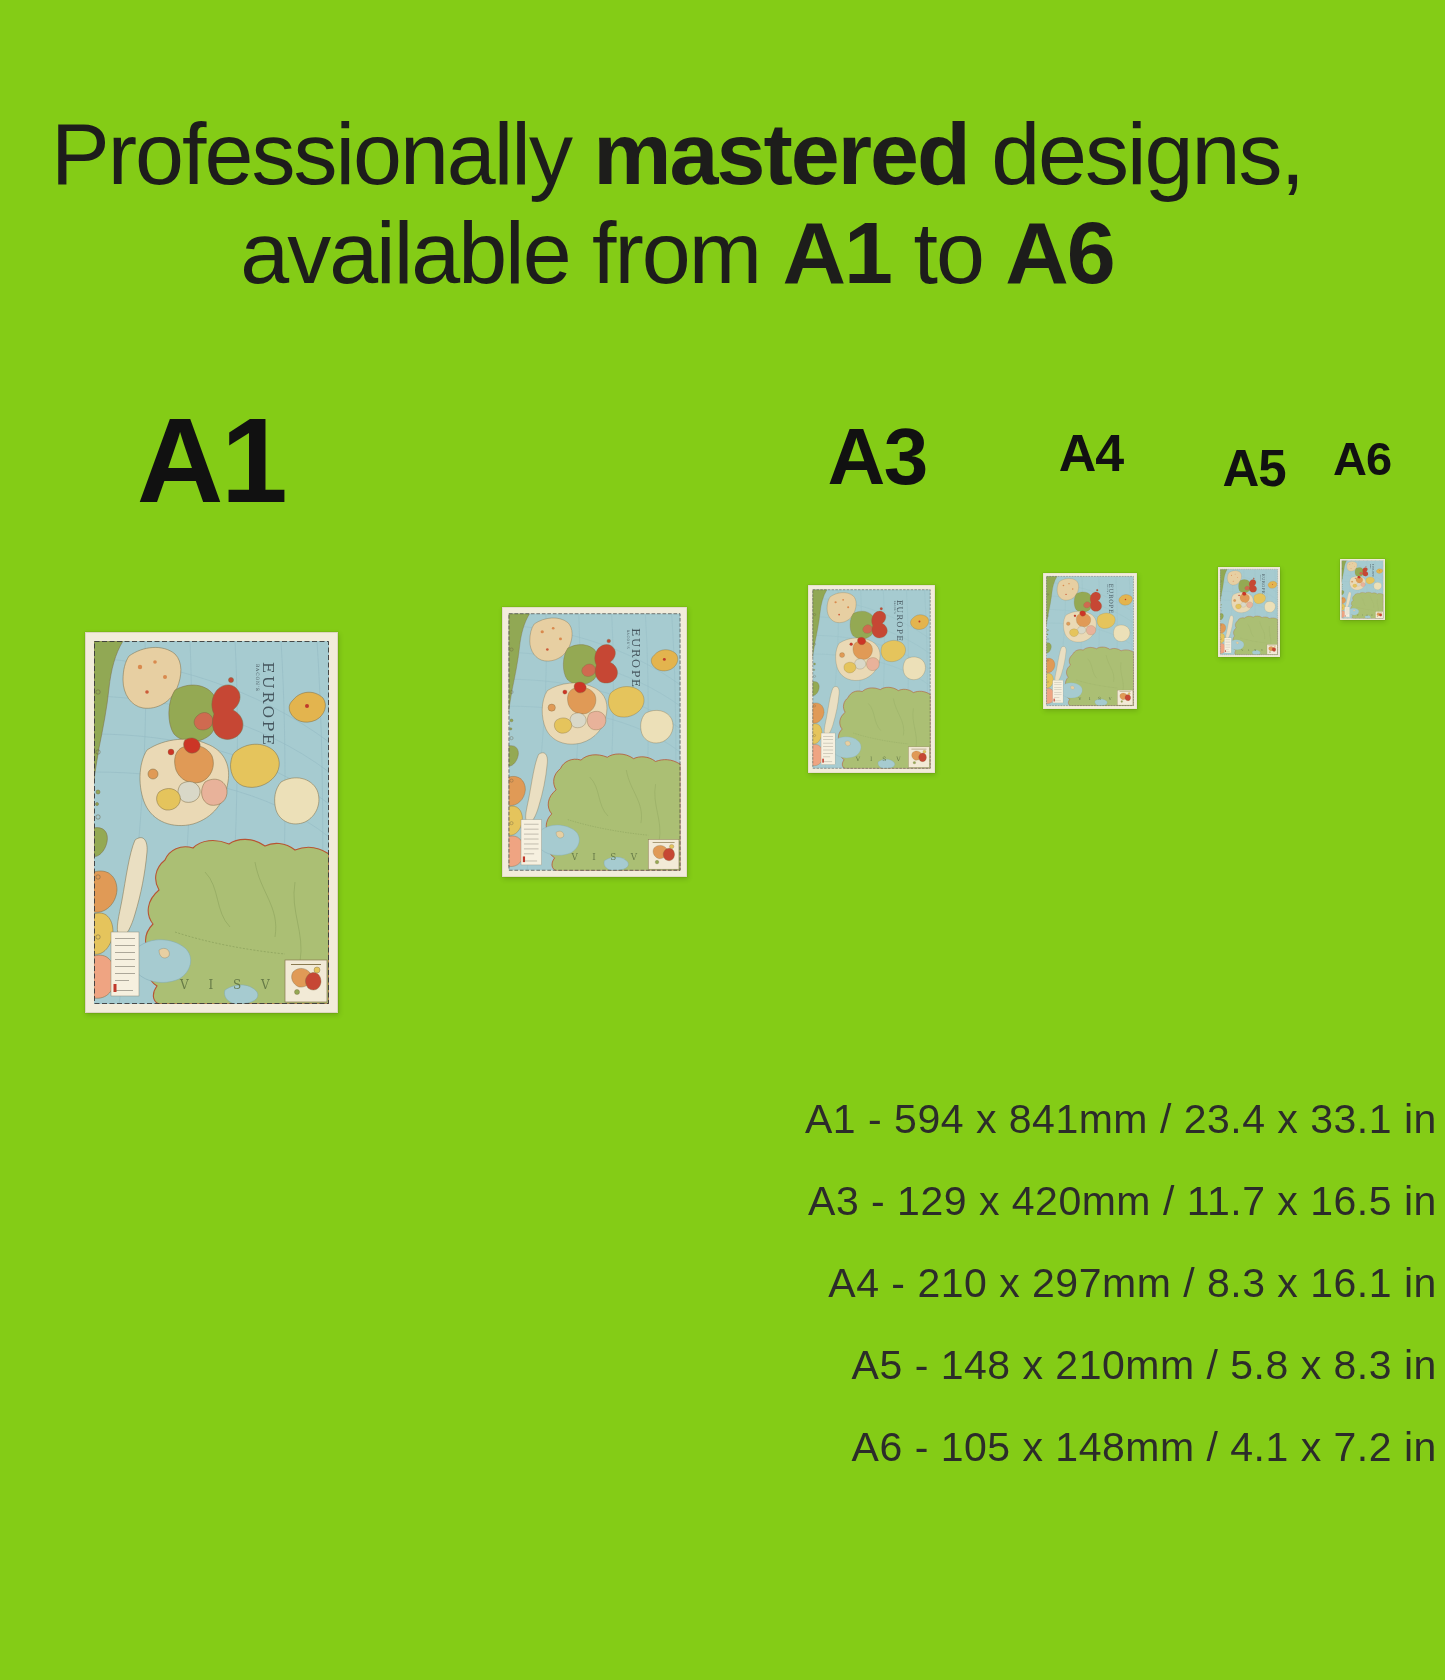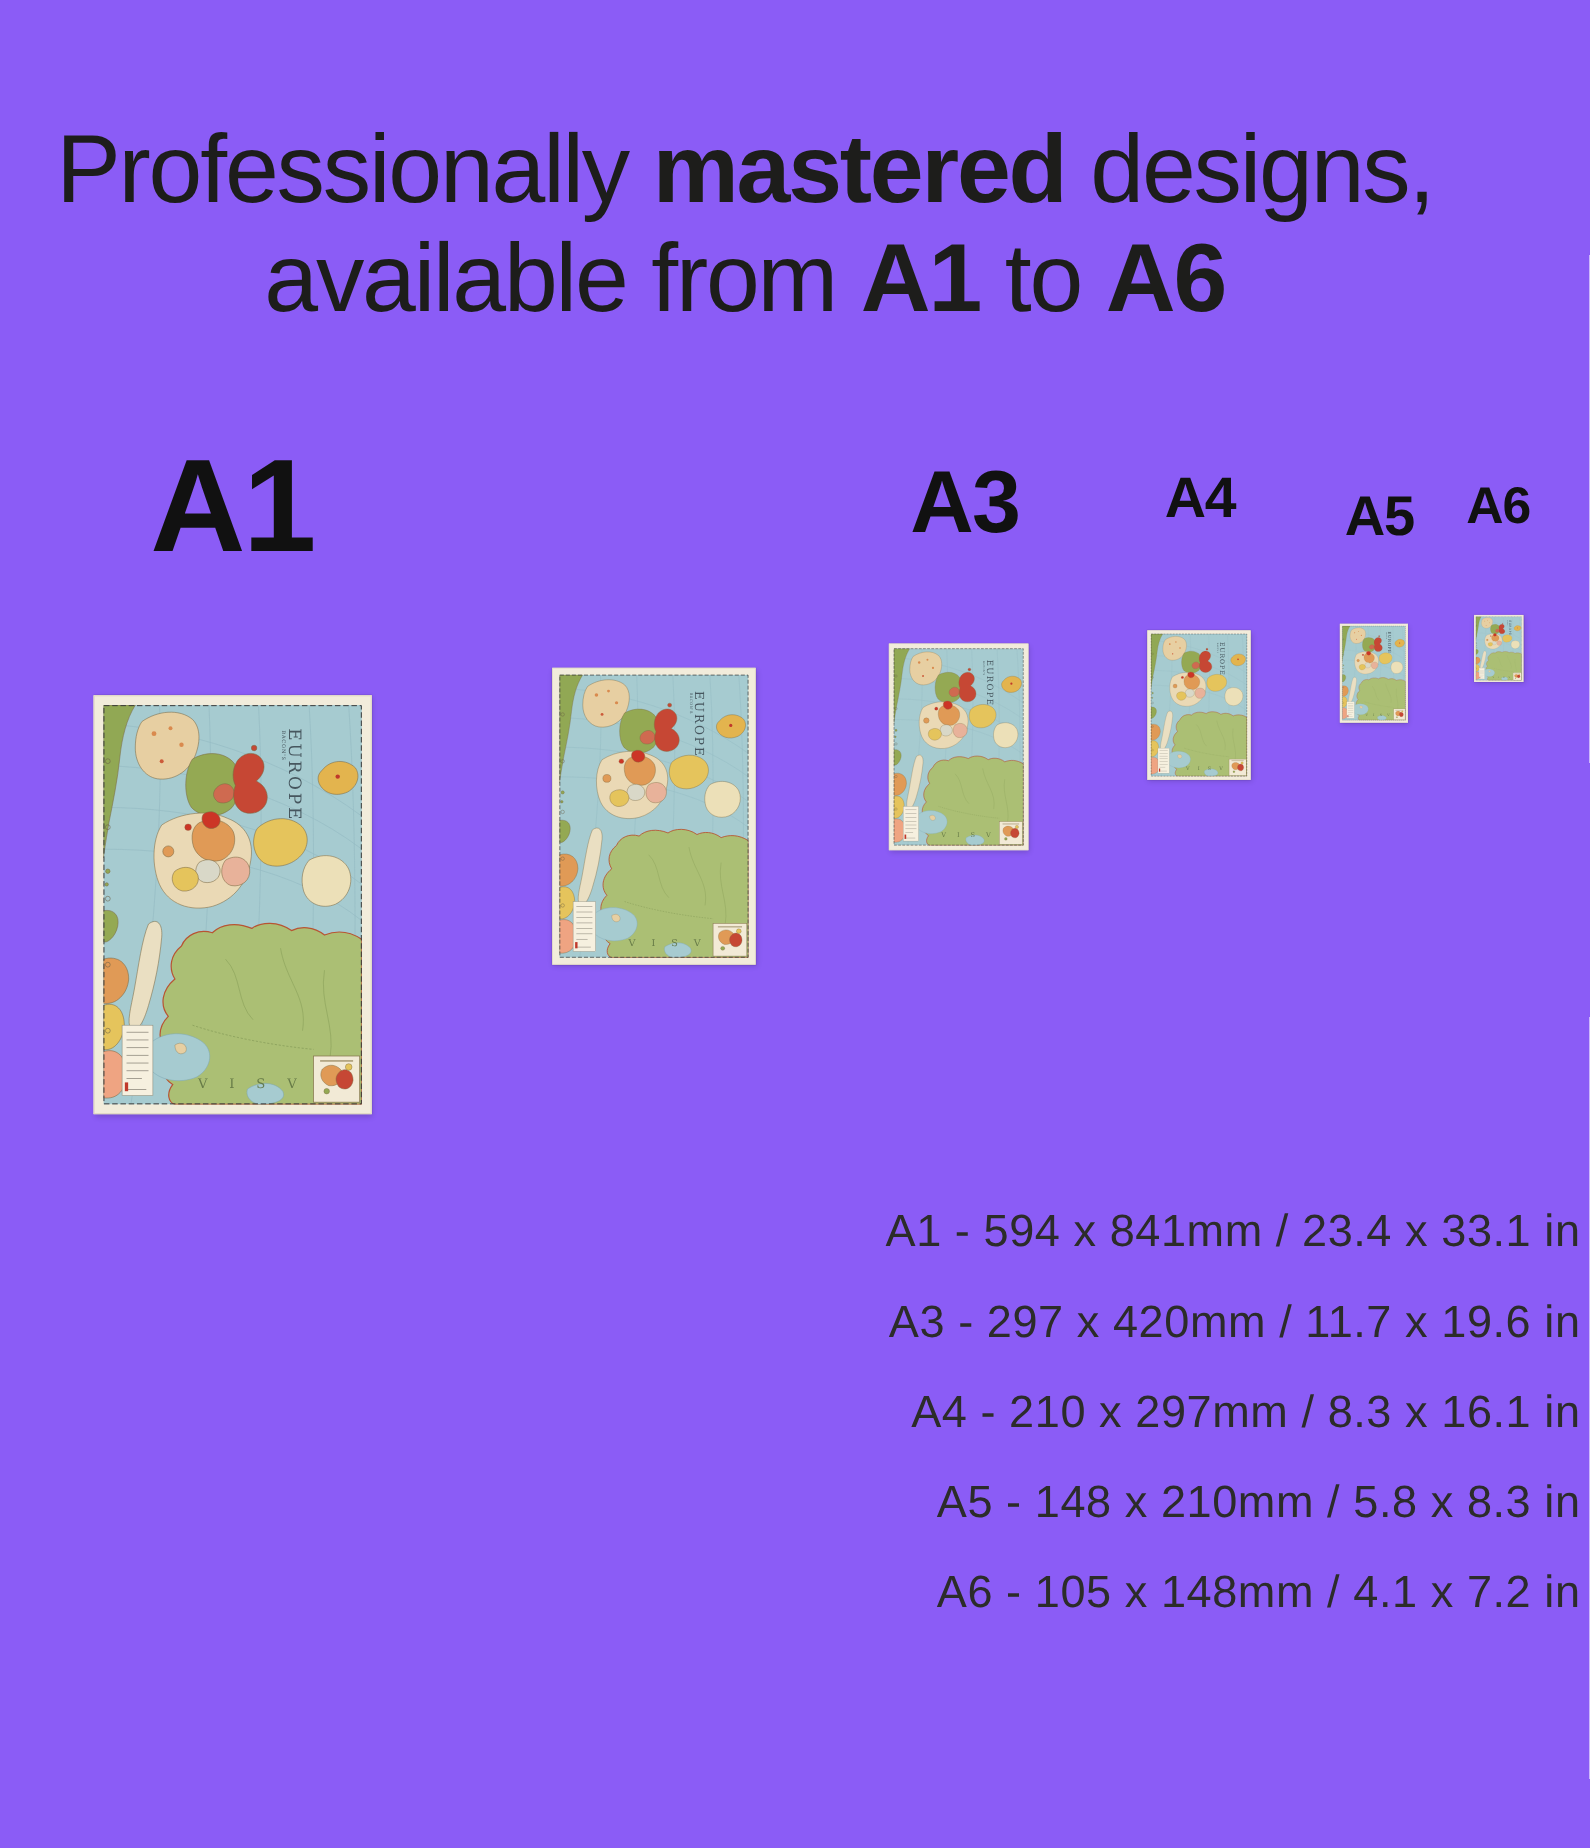--- a/index.html
+++ b/index.html
@@ -1,20 +1,20 @@
 <!DOCTYPE html>
 <html><head>
 <meta charset="utf-8">
 <style>
   html,body{margin:0;padding:0;background:#ffffff;}
   .page{
     position:relative;
     width:1445px;
     height:1680px;
-    background:#8b5cf6;
+    background:#84cc16;
     overflow:hidden;
     font-family:"Liberation Sans", sans-serif;
     color:#1d1d1b;
   }
   
   .heading{
     position:absolute;
     left:0; top:104px;
     width:1354px;
     text-align:center;
@@ -238,19 +238,19 @@
       </svg>
   </div>
   <div class="poster p-a6">
     <svg viewBox="0 0 253 381" preserveAspectRatio="none">
         <use href="#map-art"></use>
       </svg>
   </div>
 
   <div class="spec-list">
     <div>A1 - 594 x 841mm / 23.4 x 33.1 in</div>
-    <div>A3 - 297 x 420mm / 11.7 x 19.6 in</div>
+    <div>A3 - 129 x 420mm / 11.7 x 16.5 in</div>
     <div>A4 - 210 x 297mm / 8.3 x 16.1 in</div>
     <div>A5 - 148 x 210mm / 5.8 x 8.3 in</div>
     <div>A6 - 105 x 148mm / 4.1 x 7.2 in</div>
   </div>
 
 </div>
 
 </body></html>

